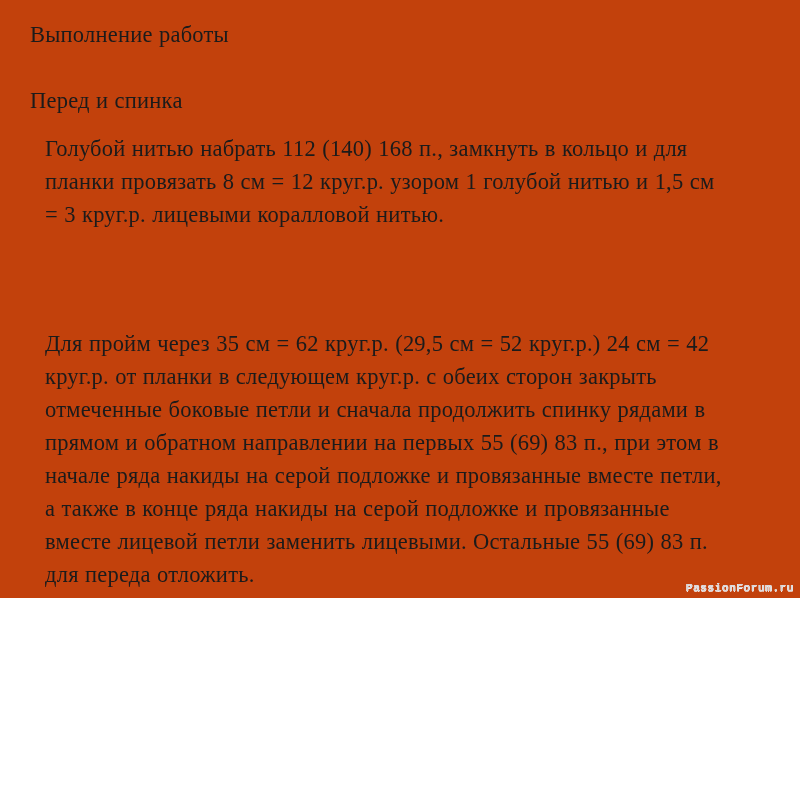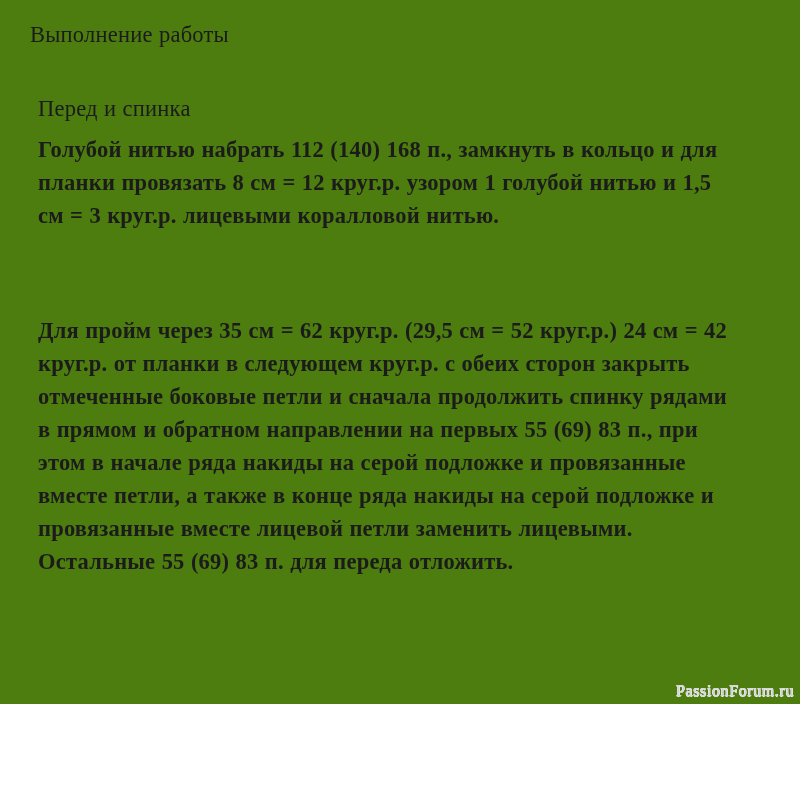--- a/index.html
+++ b/index.html
@@ -13,68 +13,68 @@
     background: #ffffff;
     font-family: "Liberation Serif", "DejaVu Serif", serif;
     color: #1b1b1b;
     overflow: hidden;
     position: relative;
   }
 
   #page {
     position: relative;
     width: 800px;
-    height: 704px;
+    height: 598px;
     box-sizing: border-box;
     padding: 18px 30px 0 30px;
-    background: #4d7c0f;
+    background: #c2410c;
   }
 
   .doc-body {
     width: 716px;
     font-size: 22.5px;
     line-height: 33px;
     letter-spacing: 0.01em;
     word-spacing: 0.02em;
     text-align: left;
   }
 
   .heading {
     font-size: 22.5px;
     line-height: 33px;
     margin: 0;
     padding: 0;
     font-weight: normal;
   }
 
   .para {
-    margin: 8px;
+    margin: 15px;
     padding: 0;
     font-size: 22.5px;
     line-height: 33px;
-    font-weight: bold;
+    font-weight: normal;
   }
 
   
   .gap-1 { height: 33px; }
 
   .subhead {
-    margin: 8px;
+    margin: 0;
     padding: 0;
     font-size: 22.5px;
     line-height: 33px;
     font-weight: normal;
   }
 
   .watermark {
     position: absolute;
     right: 6px;
     bottom: 4px;
-    font-family: Liberation Serif, serif;
-    font-size: 16px;
+    font-family: Liberation Mono, monospace;
+    font-size: 11px;
     letter-spacing: 0.6px;
     color: #d2d2d6;
     text-shadow:
        0.5px 0 0 #f3f3f5,
       -0.5px 0 0 #f3f3f5,
        0 0.5px 0 #f3f3f5,
        0 -0.5px 0 #f3f3f5;
     white-space: nowrap;
     user-select: none;
   }

